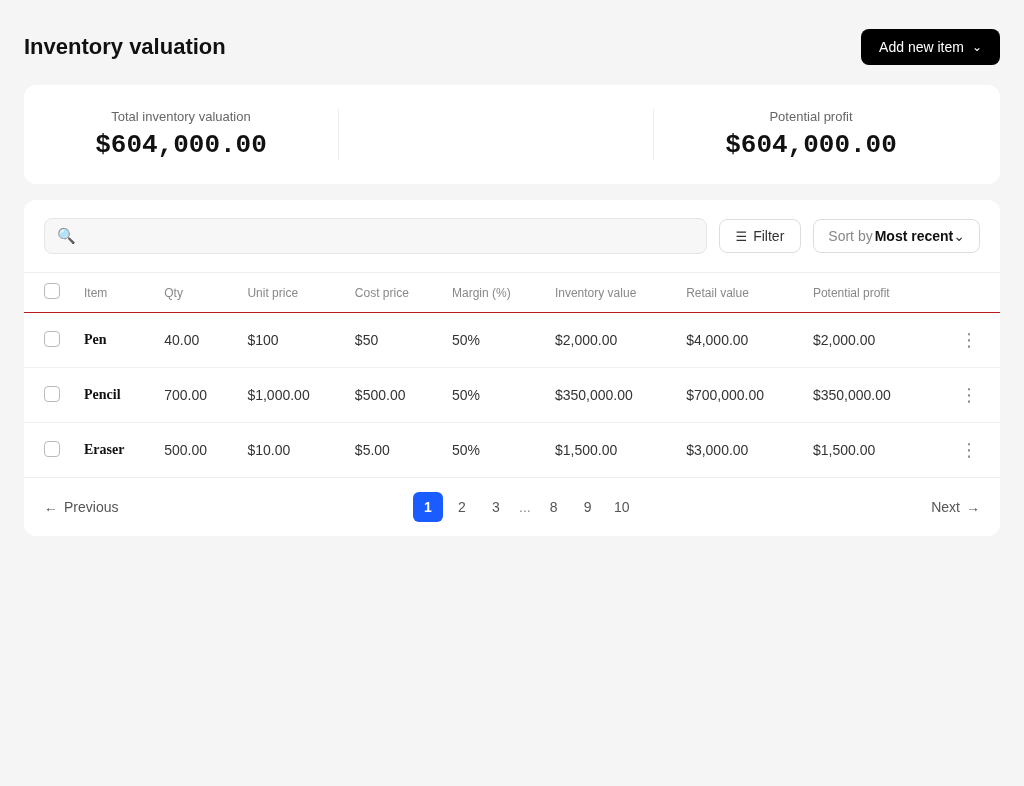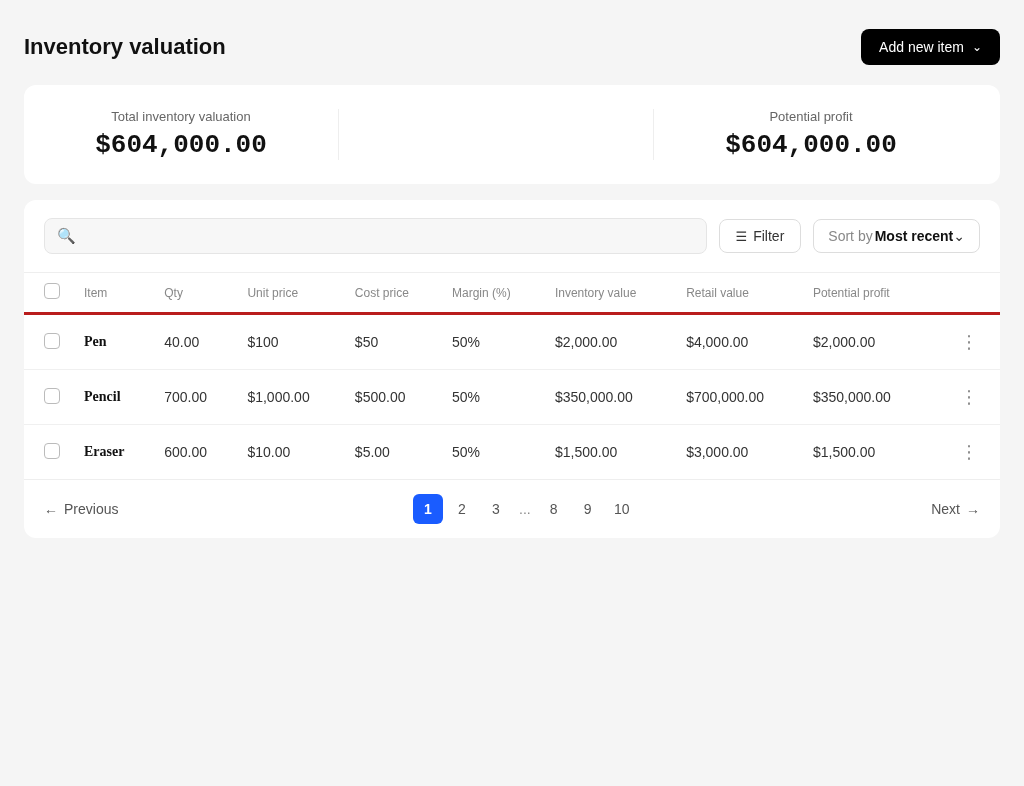--- a/index.html
+++ b/index.html
@@ -138,21 +138,21 @@
     }
     .sort-value {
       font-weight: 600;
       color: #111;
     }
     table {
       width: 100%;
       border-collapse: collapse;
     }
     thead tr {
-      border-bottom: 3px solid #b91c1c;
+      border-bottom: 1px solid #b91c1c;
     }
     thead th {
       padding: 10px 12px;
       text-align: left;
       font-size: 12px;
       font-weight: 500;
       color: #888;
       white-space: nowrap;
     }
     thead th:first-child {
@@ -335,21 +335,21 @@
     <td>$500.00</td>
     <td>50%</td>
     <td>$350,000.00</td>
     <td>$700,000.00</td>
     <td>$350,000.00</td>
     <td class="actions-col"><button class="kebab-btn">⋮</button></td>
   </tr>
           <tr>
     <td><input type="checkbox" class="row-checkbox" style=""></td>
     <td class="item-name">Eraser</td>
-    <td>600.00</td>
+    <td>500.00</td>
     <td>$10.00</td>
     <td>$5.00</td>
     <td>50%</td>
     <td>$1,500.00</td>
     <td>$3,000.00</td>
     <td>$1,500.00</td>
     <td class="actions-col"><button class="kebab-btn">⋮</button></td>
   </tr>
         </tbody>
     </table>

